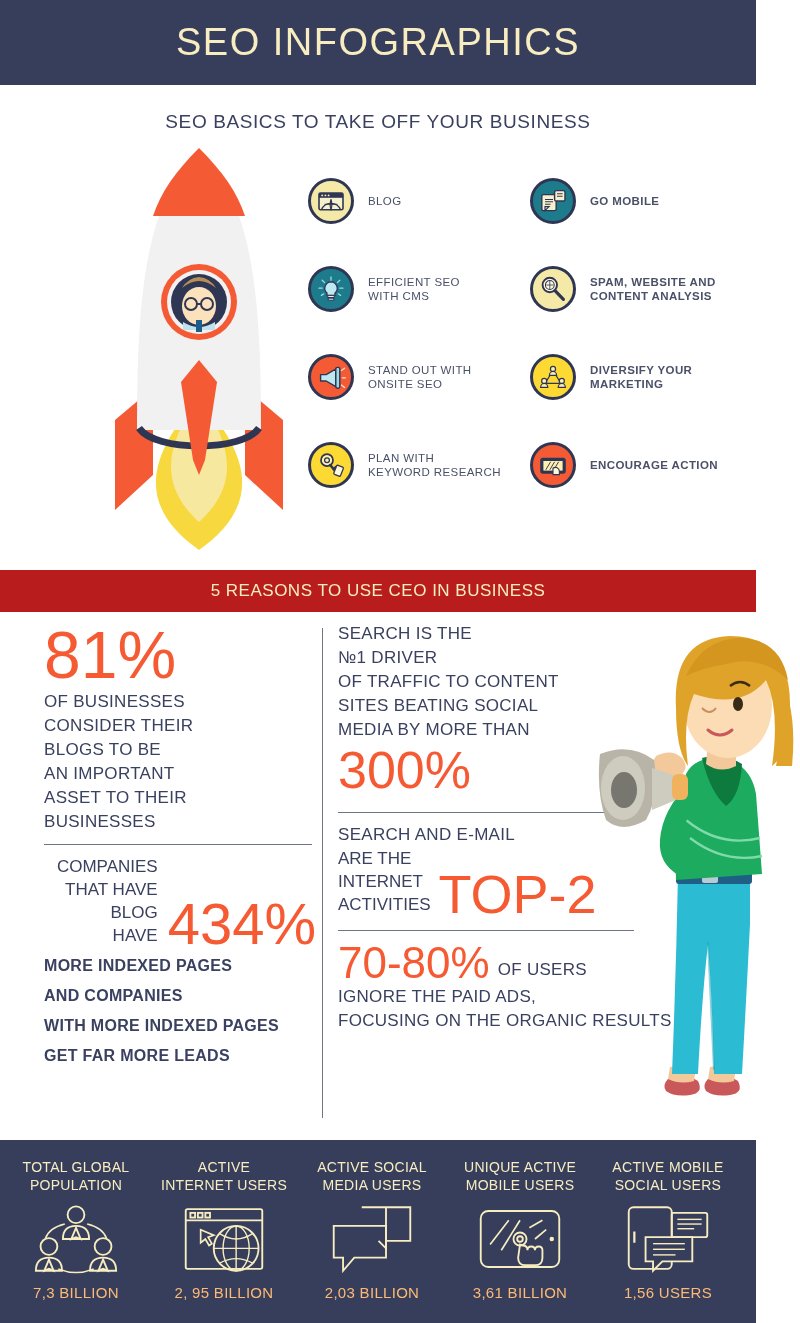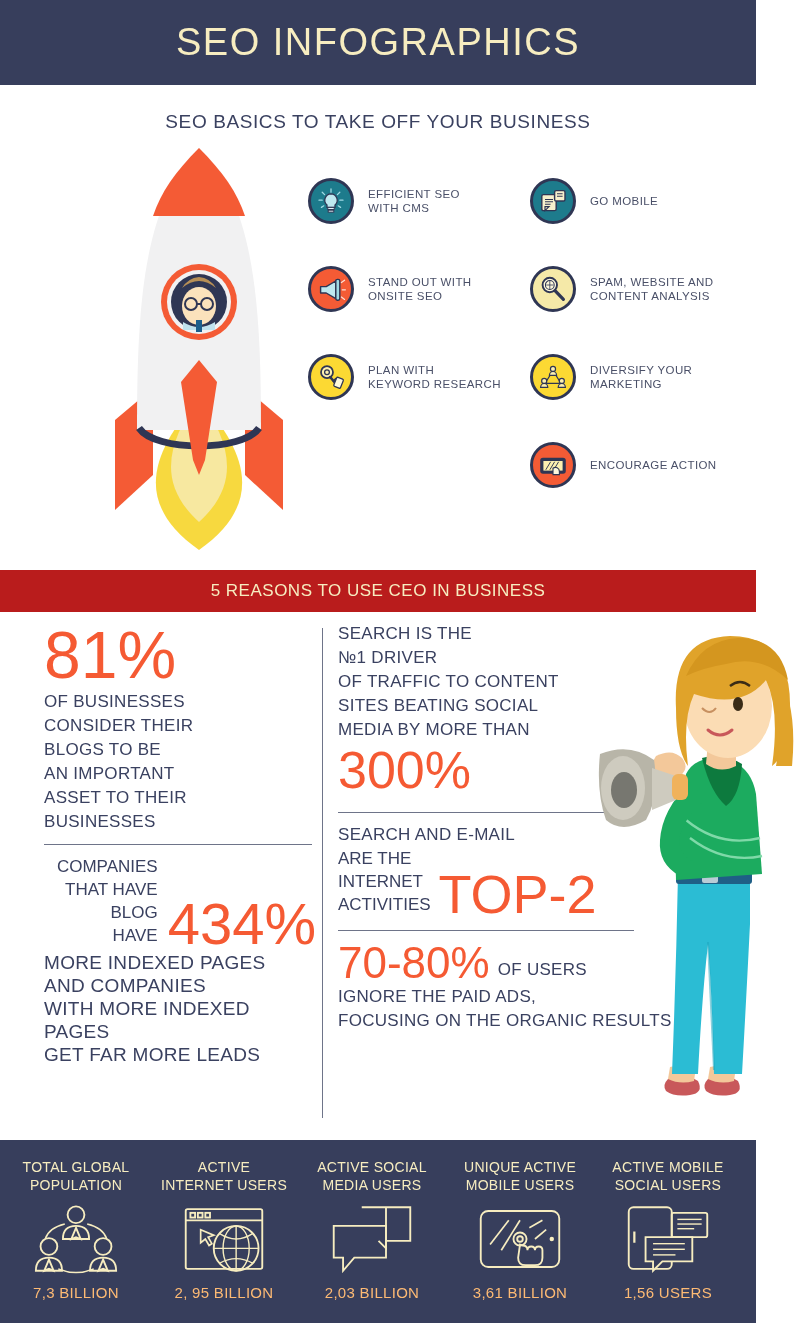--- a/index.html
+++ b/index.html
@@ -61,21 +61,21 @@
 
   .icon-cols {
     position: absolute;
     left: 308px;
     top: 72px;
     width: 480px;
     display: flex;
     gap: 0px;
   }
   .icon-col { width: 222px; }
-  .icon-col.right { width: 258px; }
+  .icon-col.right { width: 258px; font-weight: bold; }
   .icon-row {
     display: flex;
     align-items: center;
     height: 88px;
   }
   .icon-badge {
     width: 46px;
     height: 46px;
     border-radius: 50%;
     border: 3px solid #2f3654;
@@ -154,21 +154,21 @@
   .stat-top2 { font-size: 54px; line-height: 0.95; }
   .stat-7080 { font-size: 44px; line-height: 1; }
 
   .body-text {
     font-size: 17px;
     line-height: 24px;
     color: #3a4160;
     letter-spacing: 0.3px;
     white-space: pre-line;
   }
-  .body-text.small { font-size: 19px; line-height: 23px; }
+  .body-text.small { font-size: 16px; line-height: 30px; font-weight: bold; }
 
   .inline-row { display: flex; align-items: flex-end; }
   .inline-row .lead {
     font-size: 17px;
     line-height: 23px;
     white-space: pre-line;
     color: #3a4160;
   }
 
   .woman-wrap {
@@ -255,20 +255,35 @@
         <line x1="102" y1="174" x2="106" y2="174" stroke="#2f3654" stroke-width="2"></line>
         <path d="M88 192 q16 10 32 0 l0 8 l-32 0 Z" fill="#bfe2ee"></path>
         <rect x="101" y="190" width="6" height="12" fill="#1d5f8c"></rect>
       </svg>
     </div>
 
     <div class="icon-cols">
 
       <div class="icon-col">
 
+        <div class="icon-row">
+          <div class="icon-badge" style="background:#f5e9a8">
+            <svg viewBox="0 0 40 40" width="32" height="32">
+              <rect x="5" y="10" width="30" height="21" rx="2" fill="#f7f0cc" stroke="#2f3654" stroke-width="2"></rect>
+              <rect x="5" y="10" width="30" height="6" fill="#2f3654"></rect>
+              <circle cx="9" cy="13" r="1.2" fill="#f5e9a8"></circle>
+                <circle cx="13" cy="13" r="1.2" fill="#f5e9a8"></circle>
+                <circle cx="17" cy="13" r="1.2" fill="#f5e9a8"></circle>
+              <path d="M8 31 a13 13 0 0 1 24 0" fill="none" stroke="#2f3654" stroke-width="1.6"></path>
+              <path d="M20 18 L20 31 M12 24 L28 24" stroke="#2f3654" stroke-width="1.3"></path>
+              <path d="M20 18 a8 13 0 0 1 0 13 a8 13 0 0 1 0 -13" fill="none" stroke="#2f3654" stroke-width="1.3"></path>
+            </svg>
+          </div>
+          <div class="icon-label">BLOG</div>
+        </div>
 
         <div class="icon-row">
           <div class="icon-badge" style="background:#1d7b8c">
             <svg viewBox="0 0 40 40" width="32" height="32">
               <g stroke="#9fd9e3" stroke-width="1.6" stroke-linecap="round">
                 <line x1="20" y1="5" x2="20" y2="9"></line>
                   <line x1="9" y1="9" x2="12" y2="12"></line>
                 <line x1="31" y1="9" x2="28" y2="12"></line>
                   <line x1="5" y1="19" x2="9" y2="19"></line>
                 <line x1="35" y1="19" x2="31" y2="19"></line>

